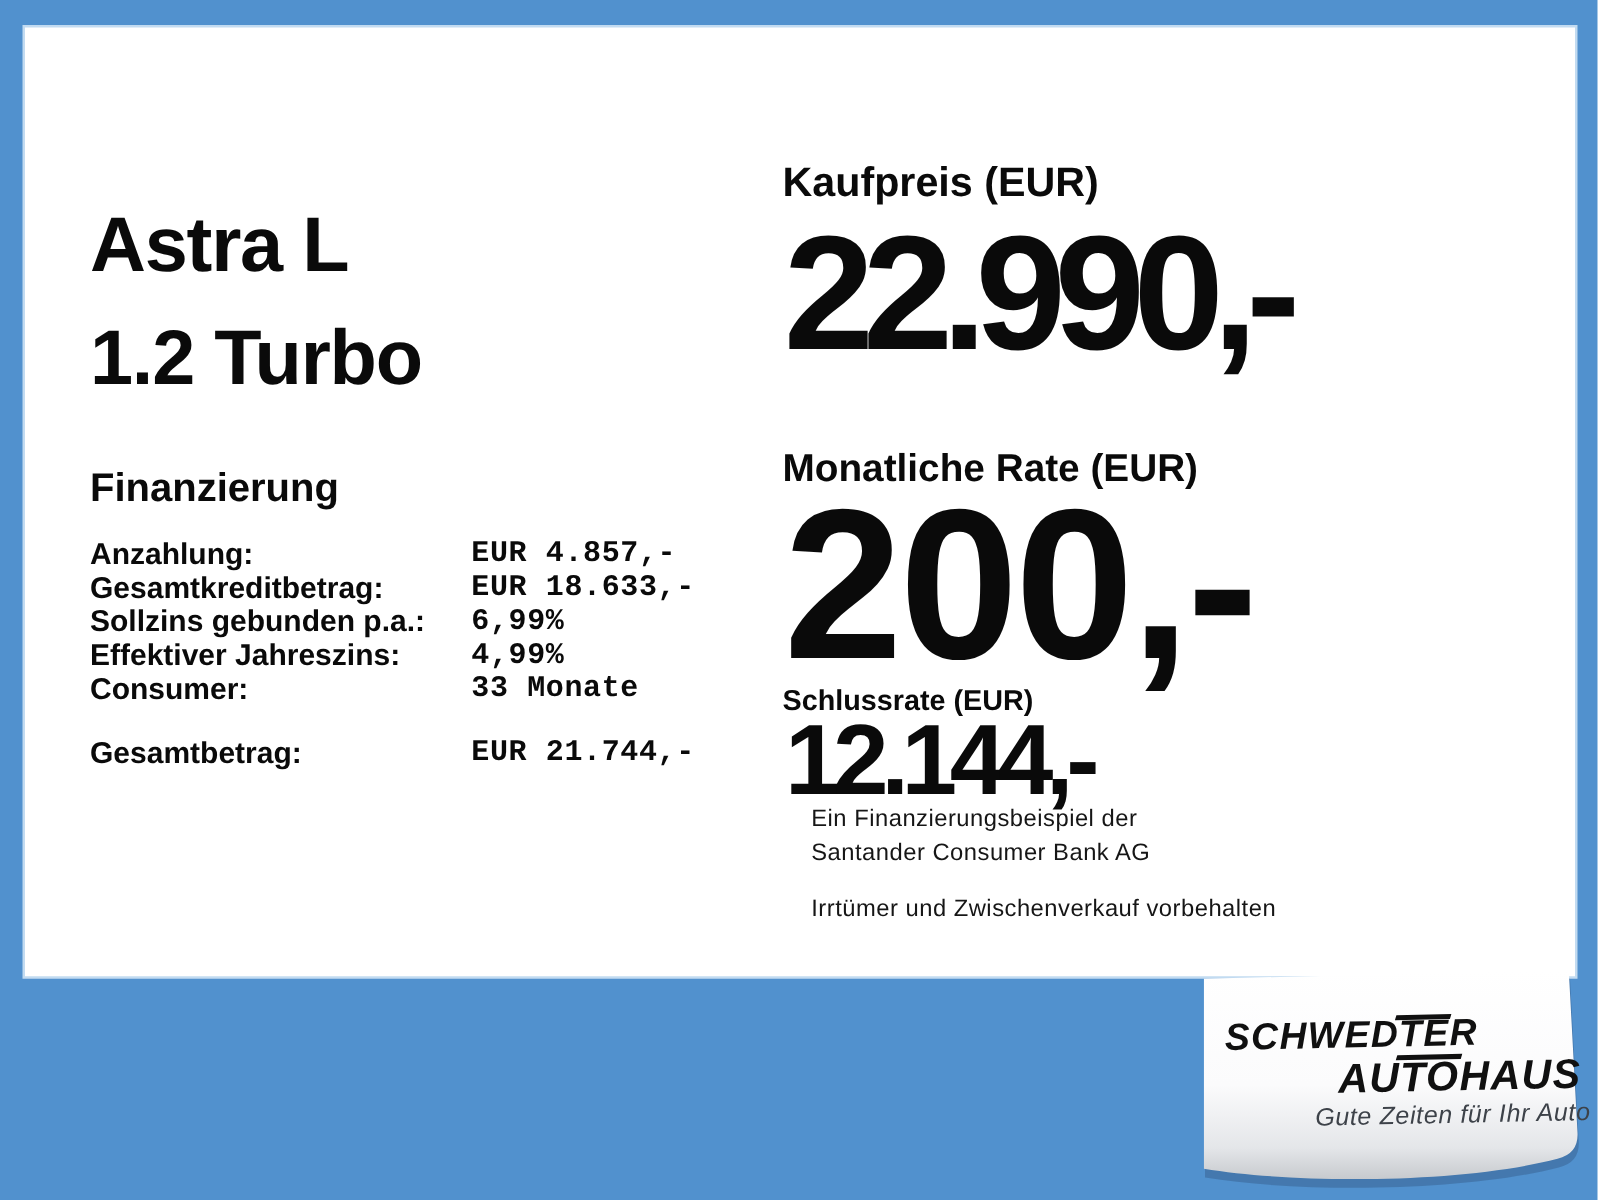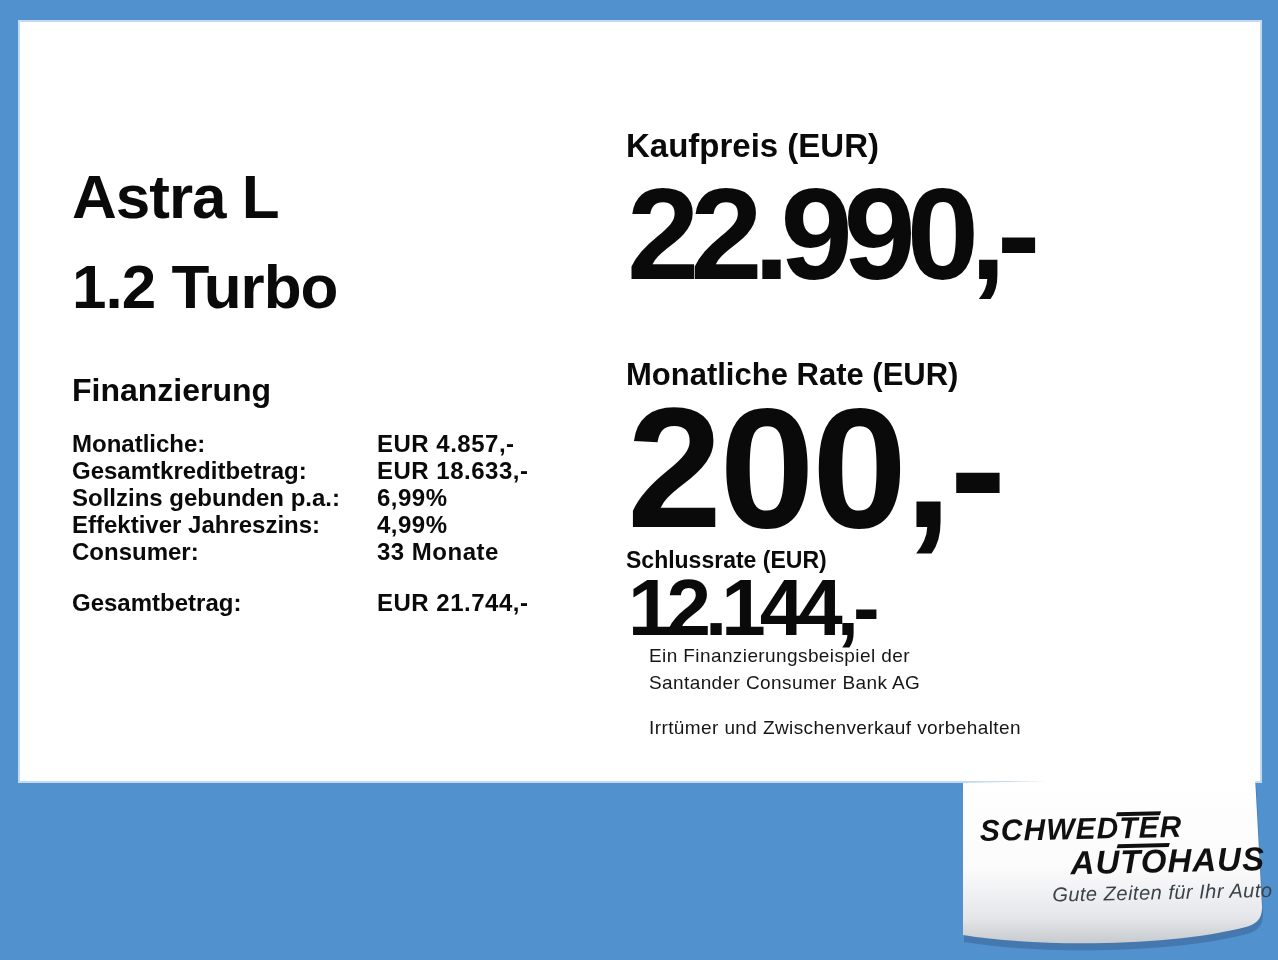--- a/index.html
+++ b/index.html
@@ -17,21 +17,21 @@
   }
   .abs{position:absolute;line-height:1;white-space:nowrap;}
 
   
   .veh-title{left:72px;font-size:62px;font-weight:bold;letter-spacing:-1px;}
   .t1{top:166px;} .t2{top:256px;}
   .fin-head{left:72px;top:374px;font-size:32px;font-weight:bold;}
   .fin-table{position:absolute;left:72px;top:430px;width:520px;}
   .fin-row{display:flex;font-size:24px;font-weight:bold;line-height:27px;white-space:nowrap;}
   .fin-row .lbl{flex:0 0 305px;}
-  .fin-row .val{letter-spacing:.5px;}
+  .fin-row .val{letter-spacing:.5px;font-family:Liberation Mono, monospace;}
   .fin-total{margin-top:24px;}
 
   
   .kp-label{left:626px;top:129px;font-size:33px;font-weight:bold;}
   .kp-value{left:627px;top:169px;font-size:130px;font-weight:bold;letter-spacing:-0.07em;}
   .mr-label{left:626px;top:359px;font-size:31px;font-weight:bold;}
   .mr-value{left:627px;top:382px;font-size:171px;font-weight:bold;letter-spacing:-0.015em;}
   .sr-label{left:626px;top:549px;font-size:23px;font-weight:bold;}
   .sr-value{left:628px;top:568px;font-size:80px;font-weight:bold;letter-spacing:-0.075em;}
   .disclaimer{position:absolute;left:629px;top:642px;font-size:19px;line-height:27px;color:#161616;letter-spacing:.4px;}
@@ -58,21 +58,21 @@
 
   <div class="panel"></div>
 
   <div class="abs veh-title t1">Astra L</div>
   <div class="abs veh-title t2">1.2 Turbo</div>
 
   <div class="abs fin-head">Finanzierung</div>
 
   <div class="fin-table">
     <div class="fin-row">
-      <span class="lbl">Monatliche:</span>
+      <span class="lbl">Anzahlung:</span>
       <span class="val">EUR 4.857,-</span>
     </div>
     <div class="fin-row">
       <span class="lbl">Gesamtkreditbetrag:</span>
       <span class="val">EUR 18.633,-</span>
     </div>
     <div class="fin-row">
       <span class="lbl">Sollzins gebunden p.a.:</span>
       <span class="val">6,99%</span>
     </div>

